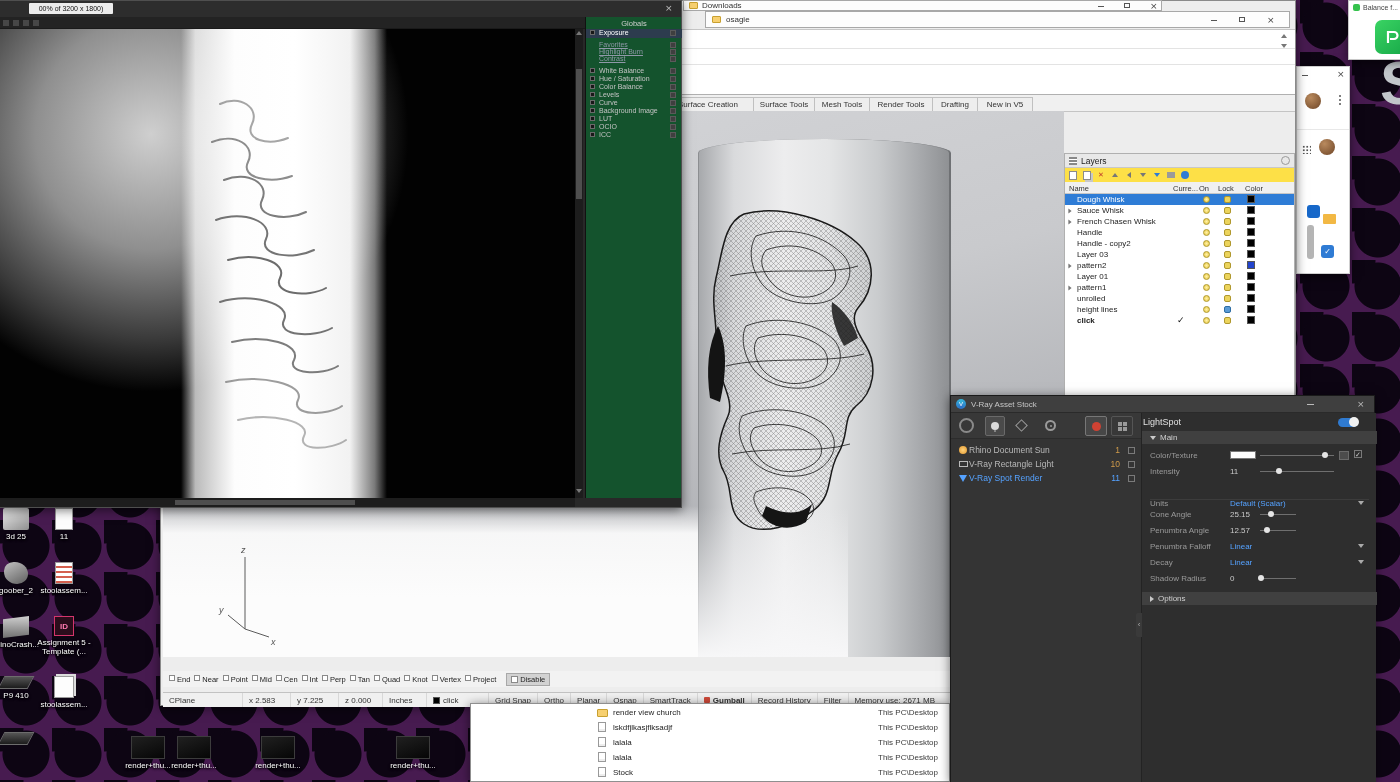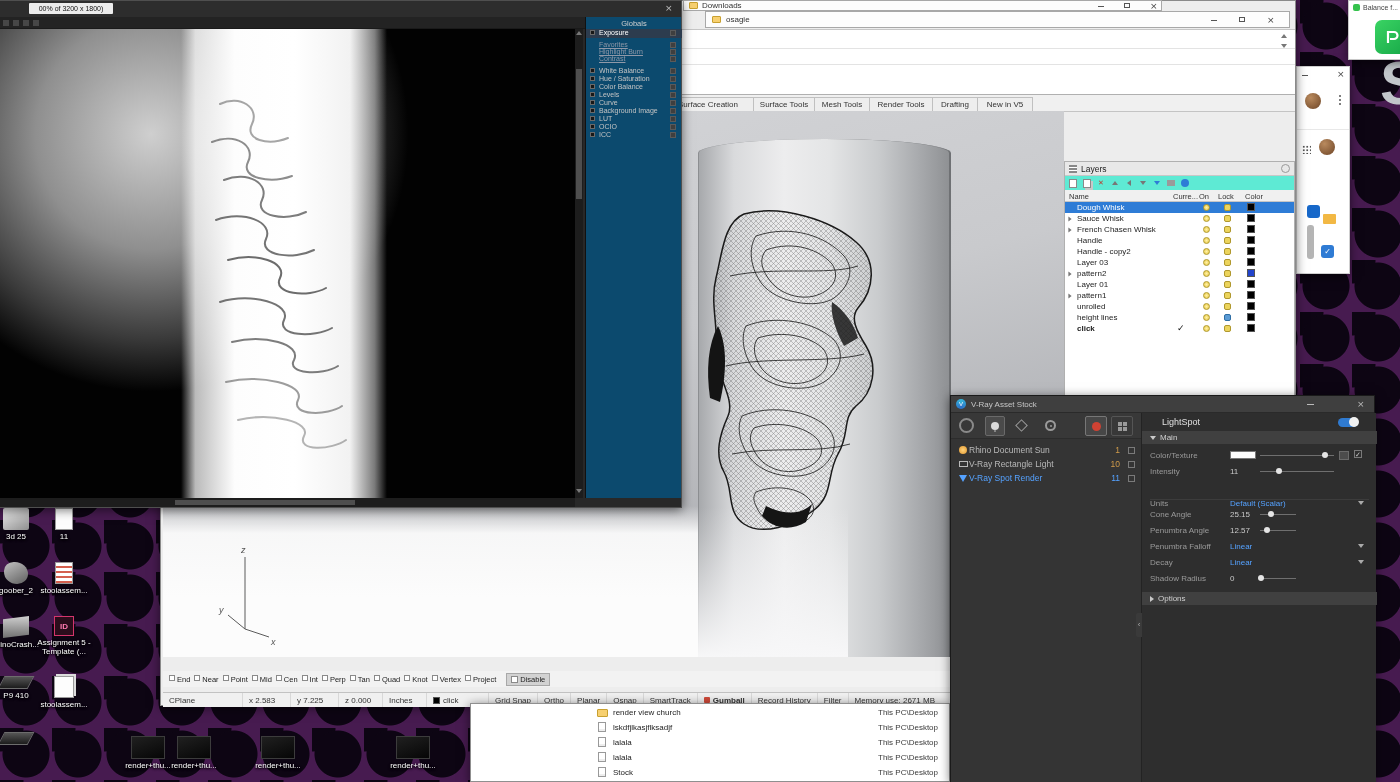--- a/index.html
+++ b/index.html
@@ -49,21 +49,21 @@
 .cmdarea{position:absolute;left:0;top:28px;width:1134px;height:66px;background:#fff;border-top:1px solid #c6c6c6;border-bottom:1px solid #b0b0b0}
 .cmdline{position:absolute;left:0;width:1134px;height:1px;background:#e3e3e3}
 .ribbonstrip{position:absolute;left:0;top:94px;width:1134px;height:17px;background:#f0f0f0;border-bottom:1px solid #c4c4c4}
 .rtabs{position:absolute;left:502px;top:96px;display:flex}
 .rtab{height:15px;line-height:14px;text-align:center;font-size:8px;color:#333;background:#eeeeee;border:1px solid #c0c0c0;border-bottom:none;margin-left:-1px;white-space:nowrap;overflow:hidden}
 .viewport{position:absolute;left:2px;top:110px;width:901px;height:546px;background:linear-gradient(165deg,#d6d7da 0%,#c9cacd 45%,#9b9da2 100%);overflow:hidden}
 .floor{position:absolute;left:0;top:395px;width:535px;height:151px;background:linear-gradient(180deg,rgba(252,252,252,0) 0,rgba(252,252,252,.92) 18%,#fcfcfc 60%)}
 .cyl{position:absolute;left:535px;top:28px;width:253px;height:518px;border-radius:50% 50% 0 0/14px 14px 0 0;border-left:1px solid #8c8e91;border-right:2px solid #6f7174;background:linear-gradient(90deg,#a7a9ac 0%,#d9dadc 14%,#ededee 34%,#e4e5e6 52%,#c9cbcd 72%,#a8aaad 88%,#8f9194 100%)}
 .cylglow{position:absolute;left:535px;bottom:0;width:150px;height:150px;background:linear-gradient(0deg,#f7f7f8,rgba(247,247,248,0))}
 
-.layers{position:absolute;left:903px;top:160px;width:231px;height:420px;background:#5eead4;border:1px solid #b0b0b0}
+.layers{position:absolute;left:903px;top:152px;width:231px;height:420px;background:#fde047;border:1px solid #b0b0b0}
 .layhdr{position:absolute;left:0;top:0;width:229px;height:14px;background:#e8e8e8;border-bottom:1px solid #c8c8c8;display:flex;align-items:center;gap:4px;padding:0 4px}
 .laytools{position:absolute;left:0;top:14px;width:229px;height:14px;display:flex;align-items:center;gap:4px;padding:0 3px}
 .ltool{width:10px;height:10px;display:flex;align-items:center;justify-content:center;font-size:7px}
 .ltool .pg{width:8px;height:9px;background:#fff;border:1px solid #8a8a8a}
 .colhdr{position:absolute;left:0;top:28px;width:229px;height:12px;background:#f0f0f0;border-bottom:1px solid #c6c6c6;font-size:7.5px;color:#333}
 .colhdr span{position:absolute;top:2px}
 .laylist{position:absolute;left:0;top:40px;width:229px;height:378px;background:#fff}
 .layrow{position:absolute;left:0;width:229px;height:11px;font-size:8px;color:#222}
 .layrow.sel{background:#2e7cd6;color:#fff}
 .layrow .layname{position:absolute;left:12px;top:1px;white-space:nowrap}
@@ -92,21 +92,21 @@
 .zoomchip{position:absolute;left:36px;top:2px;width:84px;height:11px;background:#ececec;border-radius:1px;font-size:7px;color:#111;text-align:center;line-height:11px;white-space:nowrap;overflow:hidden}
 .vfbtools{position:absolute;left:0;top:16px;width:688px;height:12px;background:#232323;border-bottom:1px solid #1a1a1a}
 .vfbtools span{position:absolute;top:3px;width:6px;height:6px;background:#474747}
 .vfbclient{position:absolute;left:2px;top:28px;width:580px;height:469px;background:#020202;overflow:hidden}
 .glow{position:absolute;left:0;top:0;width:580px;height:469px;background:radial-gradient(circle 330px at 156px 105px,#cfcfcf,#8f8f8f 35%,#3a3a3a 62%,rgba(0,0,0,0) 78%)}
 .column{position:absolute;left:186px;top:0;width:206px;height:469px;background:linear-gradient(90deg,rgba(255,255,255,0) 0%,rgba(248,248,248,.75) 7%,#fdfdfd 26%,#ffffff 55%,#f2f2f2 82%,rgba(220,220,220,.55) 94%,rgba(180,180,180,0) 100%)}
 .vscroll{position:absolute;left:582px;top:28px;width:8px;height:469px;background:#1d1d1d}
 .vthumb{position:absolute;left:1px;top:40px;width:6px;height:130px;background:#4e4e4e}
 .hscroll{position:absolute;left:2px;top:497px;width:580px;height:9px;background:#1d1d1d}
 .hthumb{position:absolute;left:180px;top:2px;width:180px;height:5px;background:#4e4e4e}
-.globals{position:absolute;left:592px;top:16px;width:96px;height:481px;background:#0c4a6e;border-left:1px solid #111}
+.globals{position:absolute;left:592px;top:16px;width:96px;height:481px;background:#14532d;border-left:1px solid #111}
 .ghead{position:absolute;left:0;top:2px;width:96px;text-align:center;font-size:7.5px;color:#d0d0d0}
 .grow{position:absolute;left:0;width:96px;height:8px;font-size:7px;color:#c4c4c4;line-height:8px}
 .grow.sel{background:#2d3c4e;color:#fff}
 .grow .gcb{position:absolute;left:4px;top:1px;width:5px;height:5px;background:#181818;border:1px solid #6a6a6a}
 .grow .glabel{position:absolute;left:13px;top:0;white-space:nowrap}
 .grow .glink{position:absolute;left:13px;top:0;color:#8f98a8;text-decoration:underline;white-space:nowrap}
 .grow .gic{position:absolute;left:84px;top:1px;width:6px;height:6px;background:#3f3f3f;border:1px solid #5a5a5a}
 
 #explorer{left:470px;top:703px;width:480px;height:79px;background:#fff;border:1px solid #8f8f8f;z-index:20;overflow:hidden}
 .exnav{position:absolute;left:0;top:0;width:118px;height:79px;border-right:1px solid #e0e0e0}
@@ -732,21 +732,21 @@
         <span class="lic">
             <span class="spotic"></span>
           </span>
         <span class="lname">V-Ray Spot Render</span>
         <span class="lcount">11</span>
         <span class="lcb"></span>
       </div>
     </div>
     <div class="vrright">
       <div class="vrhdr">
-        <span style="margin-left:20px;font-size:9px;color:#e0e0e0">LightSpot</span>
+        <span style="margin-left:1px;font-size:9px;color:#e0e0e0">LightSpot</span>
         <span class="toggle">
             <span class="knob"></span>
           </span>
       </div>
       <div class="secbar" style="top:18px">
         <span class="tri-d" style="border-top-color:#c9c9c9"></span>
         <span>Main</span>
       </div>
       <div class="vrow" style="top:34px">
         <span class="vlabel">Color/Texture</span>

